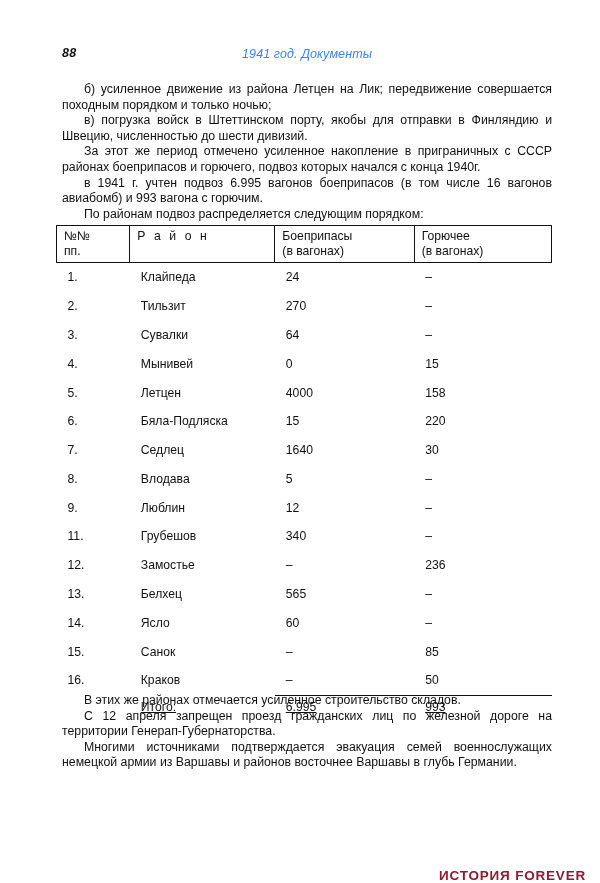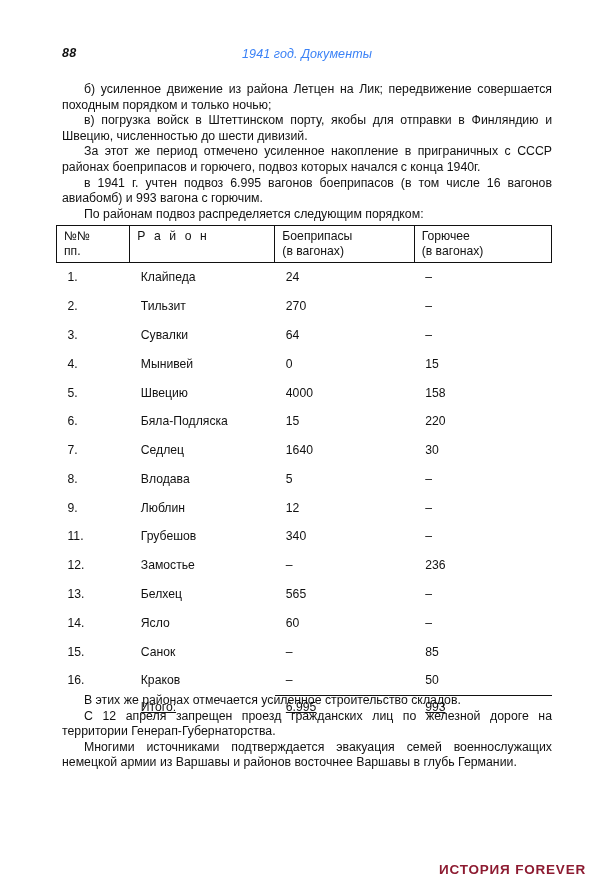--- a/index.html
+++ b/index.html
@@ -125,21 +125,21 @@
   }
   .doc-table tr.total-row td.c-ammo,
   .doc-table tr.total-row td.c-fuel {
     border-top: 1.1px solid #111;
   }
 
   
   .watermark {
     position: absolute;
     right: 14px;
-    bottom: 6px;
+    bottom: 0;
     font-size: 13.5px;
     font-weight: bold;
     letter-spacing: 0.8px;
     color: #8d1b31;
     font-variant: small-caps;
     text-transform: uppercase;
     white-space: nowrap;
   }
 </style>
 </head>
@@ -200,21 +200,21 @@
           <td class="c-fuel">–</td>
         </tr>
       <tr>
           <td class="c-no">4.</td>
           <td class="c-area">Мынивей</td>
           <td class="c-ammo">0</td>
           <td class="c-fuel">15</td>
         </tr>
       <tr>
           <td class="c-no">5.</td>
-          <td class="c-area">Швецию</td>
+          <td class="c-area">Летцен</td>
           <td class="c-ammo">4000</td>
           <td class="c-fuel">158</td>
         </tr>
       <tr>
           <td class="c-no">6.</td>
           <td class="c-area">Бяла-Подляска</td>
           <td class="c-ammo">15</td>
           <td class="c-fuel">220</td>
         </tr>
       <tr>

